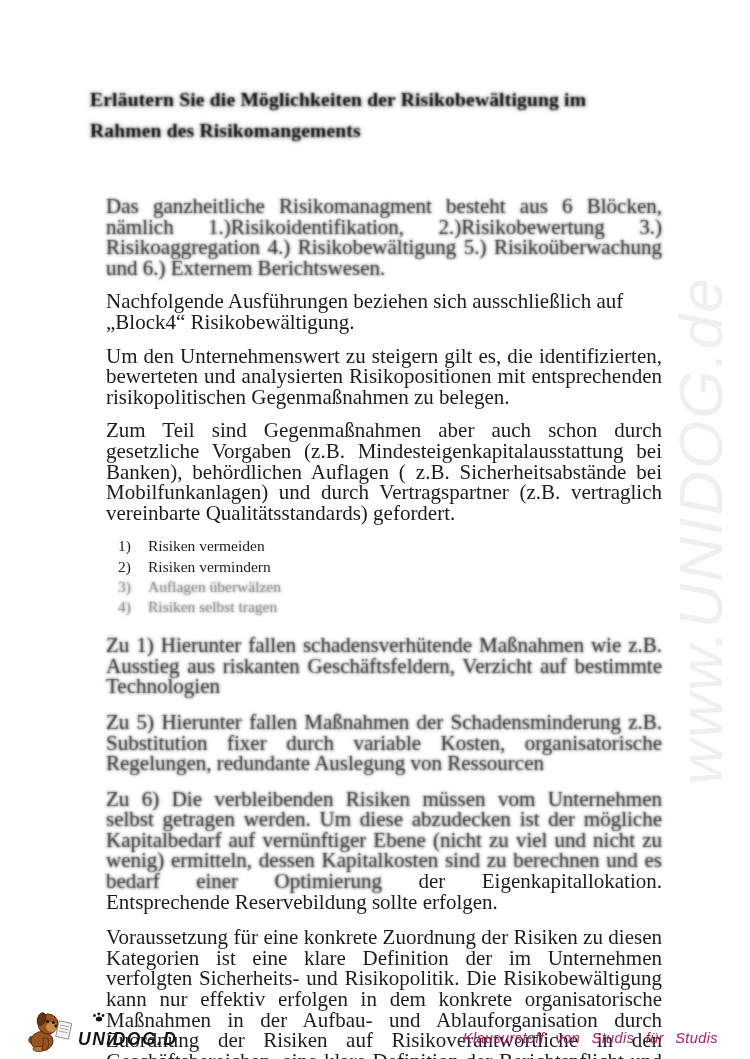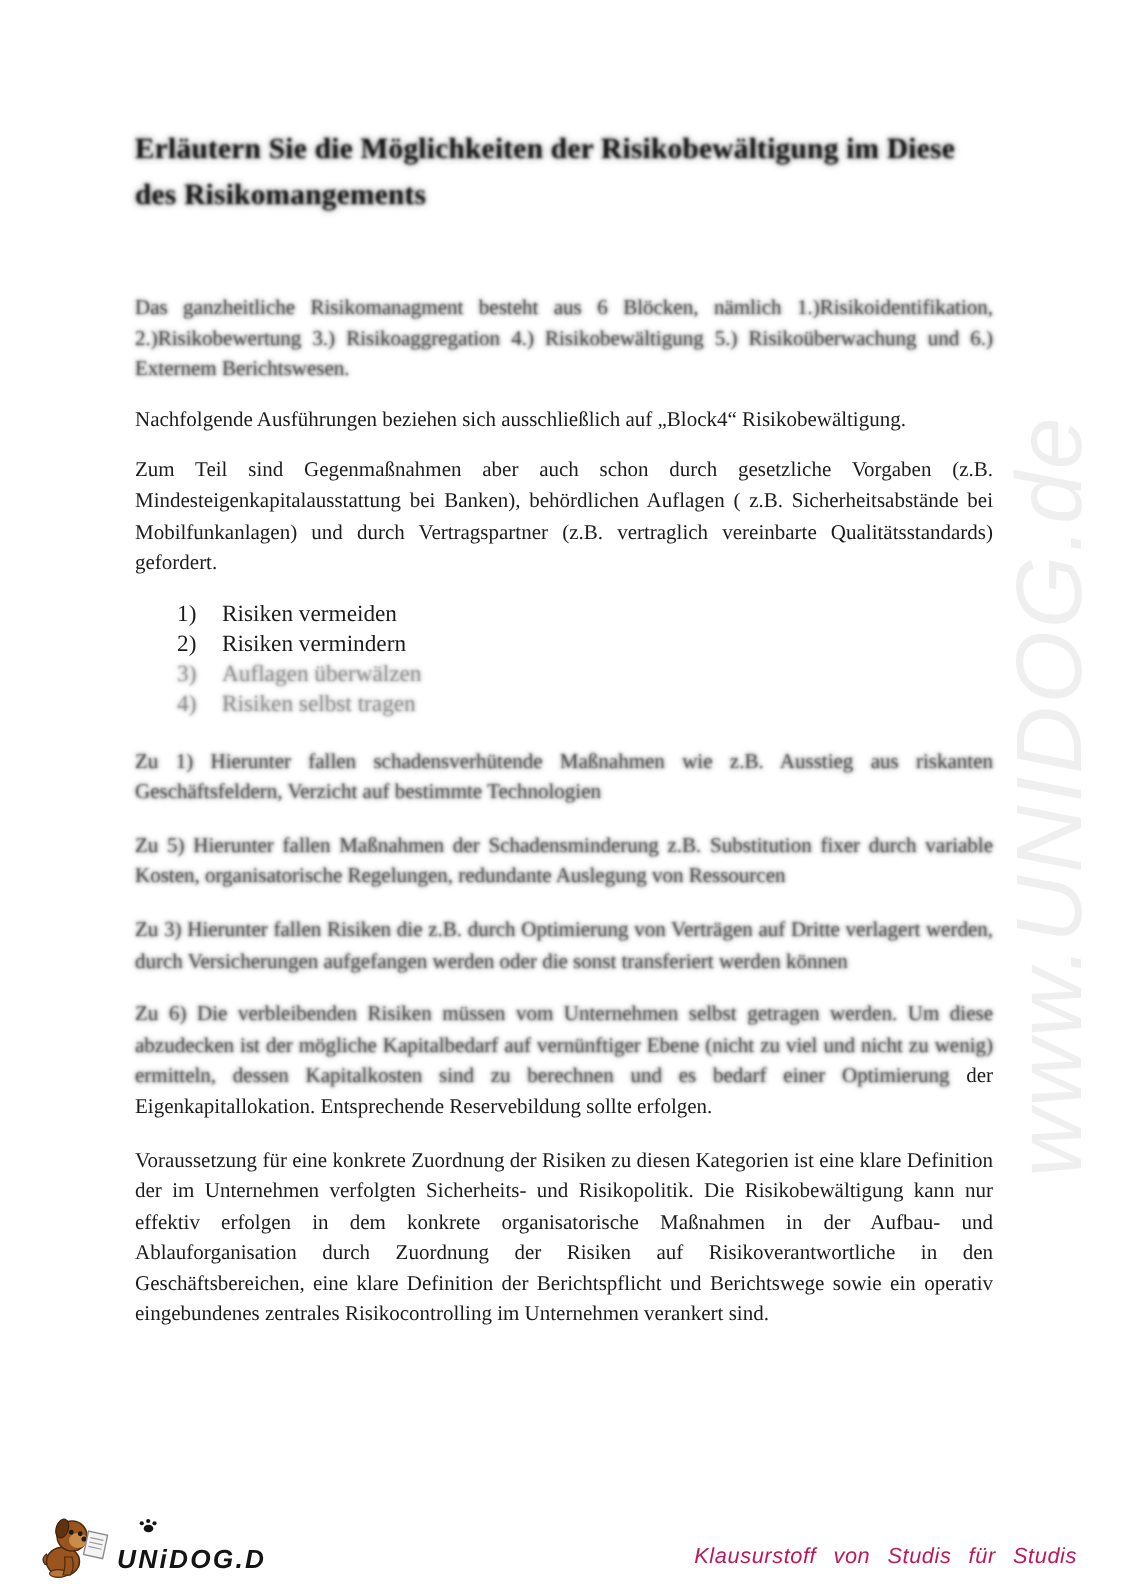--- a/index.html
+++ b/index.html
@@ -38,23 +38,23 @@
 
   .doc-title {
     font-size: 19.5px;
     line-height: 31px;
     font-weight: bold;
     margin: 0 0 50px 0;
     letter-spacing: 0.2px;
   }
 
   p {
-    font-size: 14px;
+    font-size: 21px;
     line-height: 20.6px;
-    margin: 0 0 13px 0;
+    margin: 0 0 13px 16px;
   }
   .just { text-align: justify; }
   .gap-lg { margin-bottom: 15px; }
 
   
   .blur-title {
     color: transparent;
     text-shadow: 0 0 2px rgba(10,10,10,0.95), 0 0 5px rgba(10,10,10,0.55);
   }
   .blur-dark {
@@ -95,26 +95,27 @@
 </style>
 </head>
 <body>
 
 <div class="page">
 
   <div class="watermark">www.UNIDOG.de</div>
 
   <div class="content">
 
-    <h1 class="doc-title blur-title">Erläutern Sie die Möglichkeiten der Risikobewältigung im Diese des Risikomangements</h1>
+    <h1 class="doc-title blur-title">Erläutern Sie die Möglichkeiten der Risikobewältigung im Rahmen des Risikomangements</h1>
 
     <p class="just blur-dark">Das ganzheitliche Risikomanagment besteht aus 6 Blöcken, nämlich 1.)Risikoidentifikation, 2.)Risikobewertung 3.) Risikoaggregation 4.) Risikobewältigung 5.) Risikoüberwachung und 6.) Externem Berichtswesen.</p>
 
     <p>Nachfolgende Ausführungen beziehen sich ausschließlich auf „Block4“ Risikobewältigung.</p>
 
+    <p class="just">Um den Unternehmenswert zu steigern gilt es, die identifizierten, bewerteten und analysierten Risikopositionen mit entsprechenden risikopolitischen Gegenmaßnahmen zu belegen.</p>
 
     <p class="just">Zum Teil sind Gegenmaßnahmen aber auch schon durch gesetzliche Vorgaben (z.B. Mindesteigenkapitalausstattung bei Banken),  behördlichen Auflagen ( z.B. Sicherheitsabstände bei Mobilfunkanlagen) und durch Vertragspartner (z.B. vertraglich vereinbarte Qualitätsstandards) gefordert.</p>
 
 
     <div class="num-list">
       <div class="num-item">
         <span class="num">1)</span>
         <span>Risiken vermeiden</span>
       </div>
       <div class="num-item">
@@ -128,21 +129,20 @@
       <div class="num-item blur-light">
         <span class="num">4)</span>
         <span>Risiken selbst tragen</span>
       </div>
     </div>
 
     <p class="just blur-dark gap-lg">Zu 1) Hierunter fallen  schadensverhütende Maßnahmen wie z.B. Ausstieg aus riskanten Geschäftsfeldern, Verzicht auf bestimmte Technologien</p>
 
     <p class="just blur-dark gap-lg">Zu 5) Hierunter fallen Maßnahmen der Schadensminderung z.B. Substitution fixer durch variable Kosten, organisatorische Regelungen, redundante Auslegung von Ressourcen</p>
 
-    <p class="just blur-dark gap-lg">Zu 3) Hierunter fallen Risiken die z.B. durch Optimierung von Verträgen auf Dritte verlagert werden, durch Versicherungen aufgefangen werden oder die sonst transferiert werden können</p>
 
     <p class="just gap-lg"><span class="blur-dark">Zu 6) Die verbleibenden Risiken müssen vom Unternehmen selbst getragen werden. Um diese abzudecken ist der mögliche Kapitalbedarf auf vernünftiger Ebene (nicht zu viel und nicht zu wenig) ermitteln, dessen Kapitalkosten sind zu berechnen und es bedarf einer Optimierung</span>
 <span>der Eigenkapitallokation. Entsprechende Reservebildung sollte erfolgen.</span></p>
 
     <p class="just">Voraussetzung für eine konkrete Zuordnung der Risiken zu diesen Kategorien ist eine klare Definition der im Unternehmen verfolgten Sicherheits- und Risikopolitik. Die Risikobewältigung kann nur effektiv erfolgen in dem  konkrete organisatorische Maßnahmen in der Aufbau- und Ablauforganisation durch Zuordnung der Risiken auf Risikoverantwortliche in den Geschäftsbereichen, eine klare Definition der Berichtspflicht und Berichtswege sowie ein operativ eingebundenes zentrales Risikocontrolling im Unternehmen verankert sind.</p>
 
   </div>
 
   <div class="footer">
 

